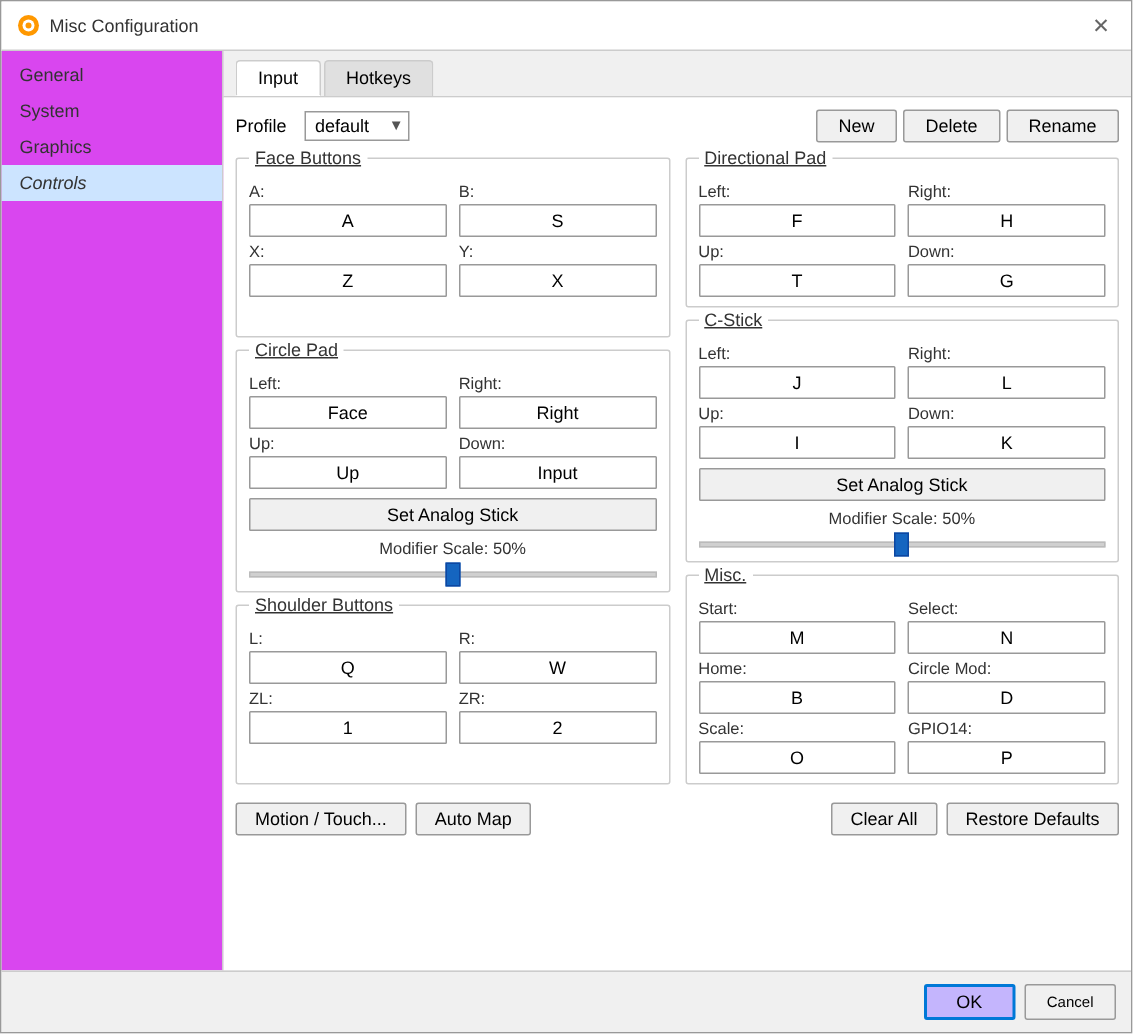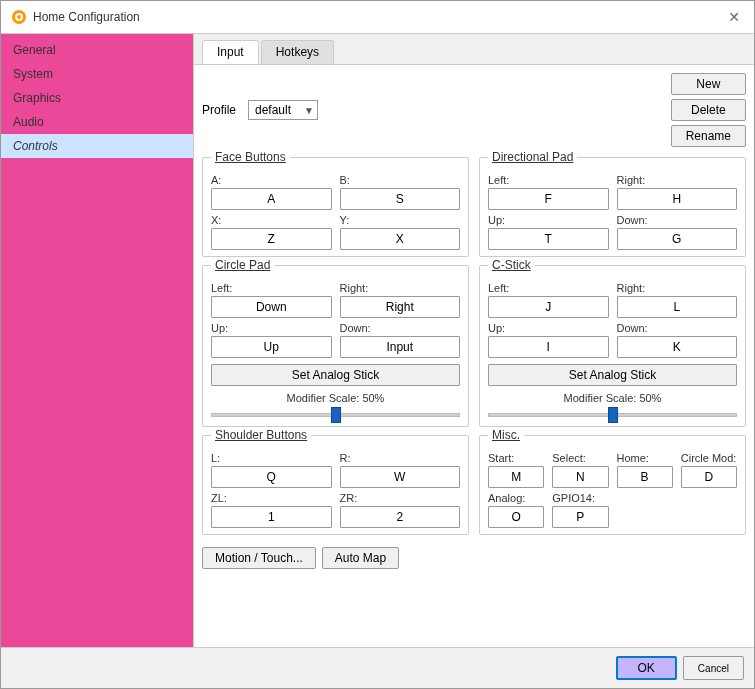--- a/index.html
+++ b/index.html
@@ -8,38 +8,38 @@
     .window { width: 755px; height: 689px; background: #f0f0f0; border: 1px solid #999; display: flex; flex-direction: column; }
     
     .title-bar { background: #fff; padding: 6px 10px; display: flex; align-items: center; justify-content: space-between; border-bottom: 1px solid #ccc; }
     .title-bar-left { display: flex; align-items: center; gap: 6px; }
     .title-icon { width: 16px; height: 16px; }
     .title-text { font-size: 12px; color: #333; }
     .close-btn { width: 20px; height: 20px; background: none; border: none; cursor: pointer; font-size: 14px; color: #666; display: flex; align-items: center; justify-content: center; }
     
     .content { display: flex; flex: 1; overflow: hidden; }
     
-    .sidebar { width: 193px; background: #ec4899; padding: 4px 0; border-right: 1px solid #ccc; }
+    .sidebar { width: 148px; background: #d946ef; padding: 4px 0; border-right: 1px solid #ccc; }
     .sidebar-item { padding: 5px 12px; cursor: pointer; font-size: 12px; color: #333; }
     .sidebar-item.active { background: #cce4ff; font-style: italic; }
     
     .main { flex: 1; padding: 0; display: flex; flex-direction: column; }
     
     .tabs { display: flex; padding: 6px 8px 0; background: #f0f0f0; border-bottom: 1px solid #ccc; }
     .tab { padding: 4px 14px; font-size: 12px; cursor: pointer; border: 1px solid #ccc; border-bottom: none; background: #e0e0e0; margin-right: 2px; border-radius: 3px 3px 0 0; text-align: center; }
     .tab.active { background: #fff; border-bottom: 1px solid #fff; z-index: 1; }
     
     .tab-content { flex: 1; padding: 8px; overflow-y: auto; background: #fff; }
     
     .profile-row { display: flex; align-items: center; gap: 12px; margin-bottom: 10px; }
     .profile-label { font-size: 12px; }
     .profile-dropdown { padding: 2px 6px; font-size: 12px; border: 1px solid #999; background: #fff; min-width: 70px; appearance: none; padding-right: 18px; position: relative; }
     .dropdown-wrapper { position: relative; display: inline-block; }
     .dropdown-arrow { position: absolute; right: 4px; top: 50%; transform: translateY(-50%); pointer-events: none; font-size: 10px; color: #555; }
-    .profile-buttons { margin-left: auto; display: flex; gap: 4px; flex-direction: column; }
+    .profile-buttons { margin-left: auto; display: flex; gap: 4px; }
     .btn { padding: 3px 14px; font-size: 12px; border: 1px solid #999; background: #f0f0f0; cursor: pointer; border-radius: 2px; }
     
     .two-col { display: flex; gap: 10px; }
     .section { flex: 1; border: 1px solid #ccc; padding: 6px 8px; margin-bottom: 8px; position: relative; border-radius: 2px; }
     .section-title { position: absolute; top: -8px; left: 8px; background: #fff; padding: 0 4px; font-size: 12px; font-weight: normal; color: #333; text-decoration: underline; }
     
     .key-grid { display: grid; grid-template-columns: 1fr 1fr; gap: 4px 8px; margin-top: 6px; }
     .key-label { font-size: 11px; color: #333; margin-bottom: 2px; }
     .key-group { display: flex; flex-direction: column; }
     .key-btn { border: 1px solid #999; background: #fff; padding: 3px 0; text-align: center; font-size: 12px; cursor: pointer; width: 100%; border-radius: 1px; }
@@ -52,46 +52,45 @@
     .slider::-webkit-slider-thumb { -webkit-appearance: none; width: 10px; height: 16px; background: #1565c0; cursor: pointer; border: 1px solid #0d47a1; }
     
     .bottom-bar { padding: 8px 10px; display: flex; justify-content: space-between; align-items: center; background: #f0f0f0; border-top: 1px solid #ccc; }
     
     .full-width-btn { padding: 3px 12px; font-size: 12px; border: 1px solid #999; background: #f0f0f0; cursor: pointer; border-radius: 2px; }
 
     .ok-btn { padding: 3px 20px; font-size: 12px; border: 2px solid #0078d7; background: #c4b5fd; cursor: pointer; border-radius: 2px; }
     .cancel-btn { padding: 3px 14px; font-size: 10px; border: 1px solid #999; background: #f0f0f0; cursor: pointer; border-radius: 2px; }
 
     .section-content { padding-top: 4px; }
-    .misc-grid { display: grid; grid-template-columns: 1fr 1fr 1fr 1fr; gap: 4px 8px; margin-top: 6px; }
+    .misc-grid { display: grid; grid-template-columns: 1fr 1fr; gap: 4px 8px; margin-top: 6px; }
   </style>
 </head>
 <body>
 
 <div class="window">
 
   <div class="title-bar">
     <div class="title-bar-left">
       <svg class="title-icon" viewBox="0 0 16 16">
         <circle cx="8" cy="8" r="7" fill="#ff9800"></circle>
         <circle cx="8" cy="8" r="4" fill="#fff"></circle>
         <circle cx="8" cy="8" r="2" fill="#ff9800"></circle>
       </svg>
-      <span class="title-text">Home Configuration</span>
+      <span class="title-text">Misc Configuration</span>
     </div>
     <button class="close-btn">✕</button>
   </div>
 
   <div class="content">
 
     <div class="sidebar">
       <div class="sidebar-item">General</div>
       <div class="sidebar-item">System</div>
       <div class="sidebar-item">Graphics</div>
-      <div class="sidebar-item">Audio</div>
       <div class="sidebar-item active">Controls</div>
     </div>
 
     <div class="main">
 
       <div class="tabs">
         <div class="tab active">Input</div>
         <div class="tab">Hotkeys</div>
       </div>
 
@@ -137,21 +136,21 @@
                 </div>
               </div>
             </div>
 
             <div class="section">
               <span class="section-title">Circle Pad</span>
               <div class="section-content">
                 <div class="key-grid">
                   <div class="key-group">
                     <span class="key-label">Left:</span>
-                    <button class="key-btn">Down</button>
+                    <button class="key-btn">Face</button>
                   </div>
                   <div class="key-group">
                     <span class="key-label">Right:</span>
                     <button class="key-btn">Right</button>
                   </div>
                   <div class="key-group">
                     <span class="key-label">Up:</span>
                     <button class="key-btn">Up</button>
                   </div>
                   <div class="key-group">
@@ -262,38 +261,42 @@
                   </div>
                   <div class="key-group">
                     <span class="key-label">Home:</span>
                     <button class="key-btn">B</button>
                   </div>
                   <div class="key-group">
                     <span class="key-label">Circle Mod:</span>
                     <button class="key-btn">D</button>
                   </div>
                   <div class="key-group">
-                    <span class="key-label">Analog:</span>
+                    <span class="key-label">Scale:</span>
                     <button class="key-btn">O</button>
                   </div>
                   <div class="key-group">
                     <span class="key-label">GPIO14:</span>
                     <button class="key-btn">P</button>
                   </div>
                 </div>
               </div>
             </div>
 
           </div>
         </div>
 
         <div style="display:flex; justify-content:space-between; margin-top:4px;">
           <div style="display:flex; gap:6px;">
             <button class="full-width-btn">Motion / Touch...</button>
             <button class="full-width-btn">Auto Map</button>
+          </div>
+          <div style="display:flex; gap:6px;">
+            <button class="full-width-btn">Clear All</button>
+            <button class="full-width-btn">Restore Defaults</button>
           </div>
         </div>
 
       </div>
     </div>
   </div>
 
   <div class="bottom-bar">
     <div style="flex:1;"></div>
     <div style="display:flex; gap:6px;">

